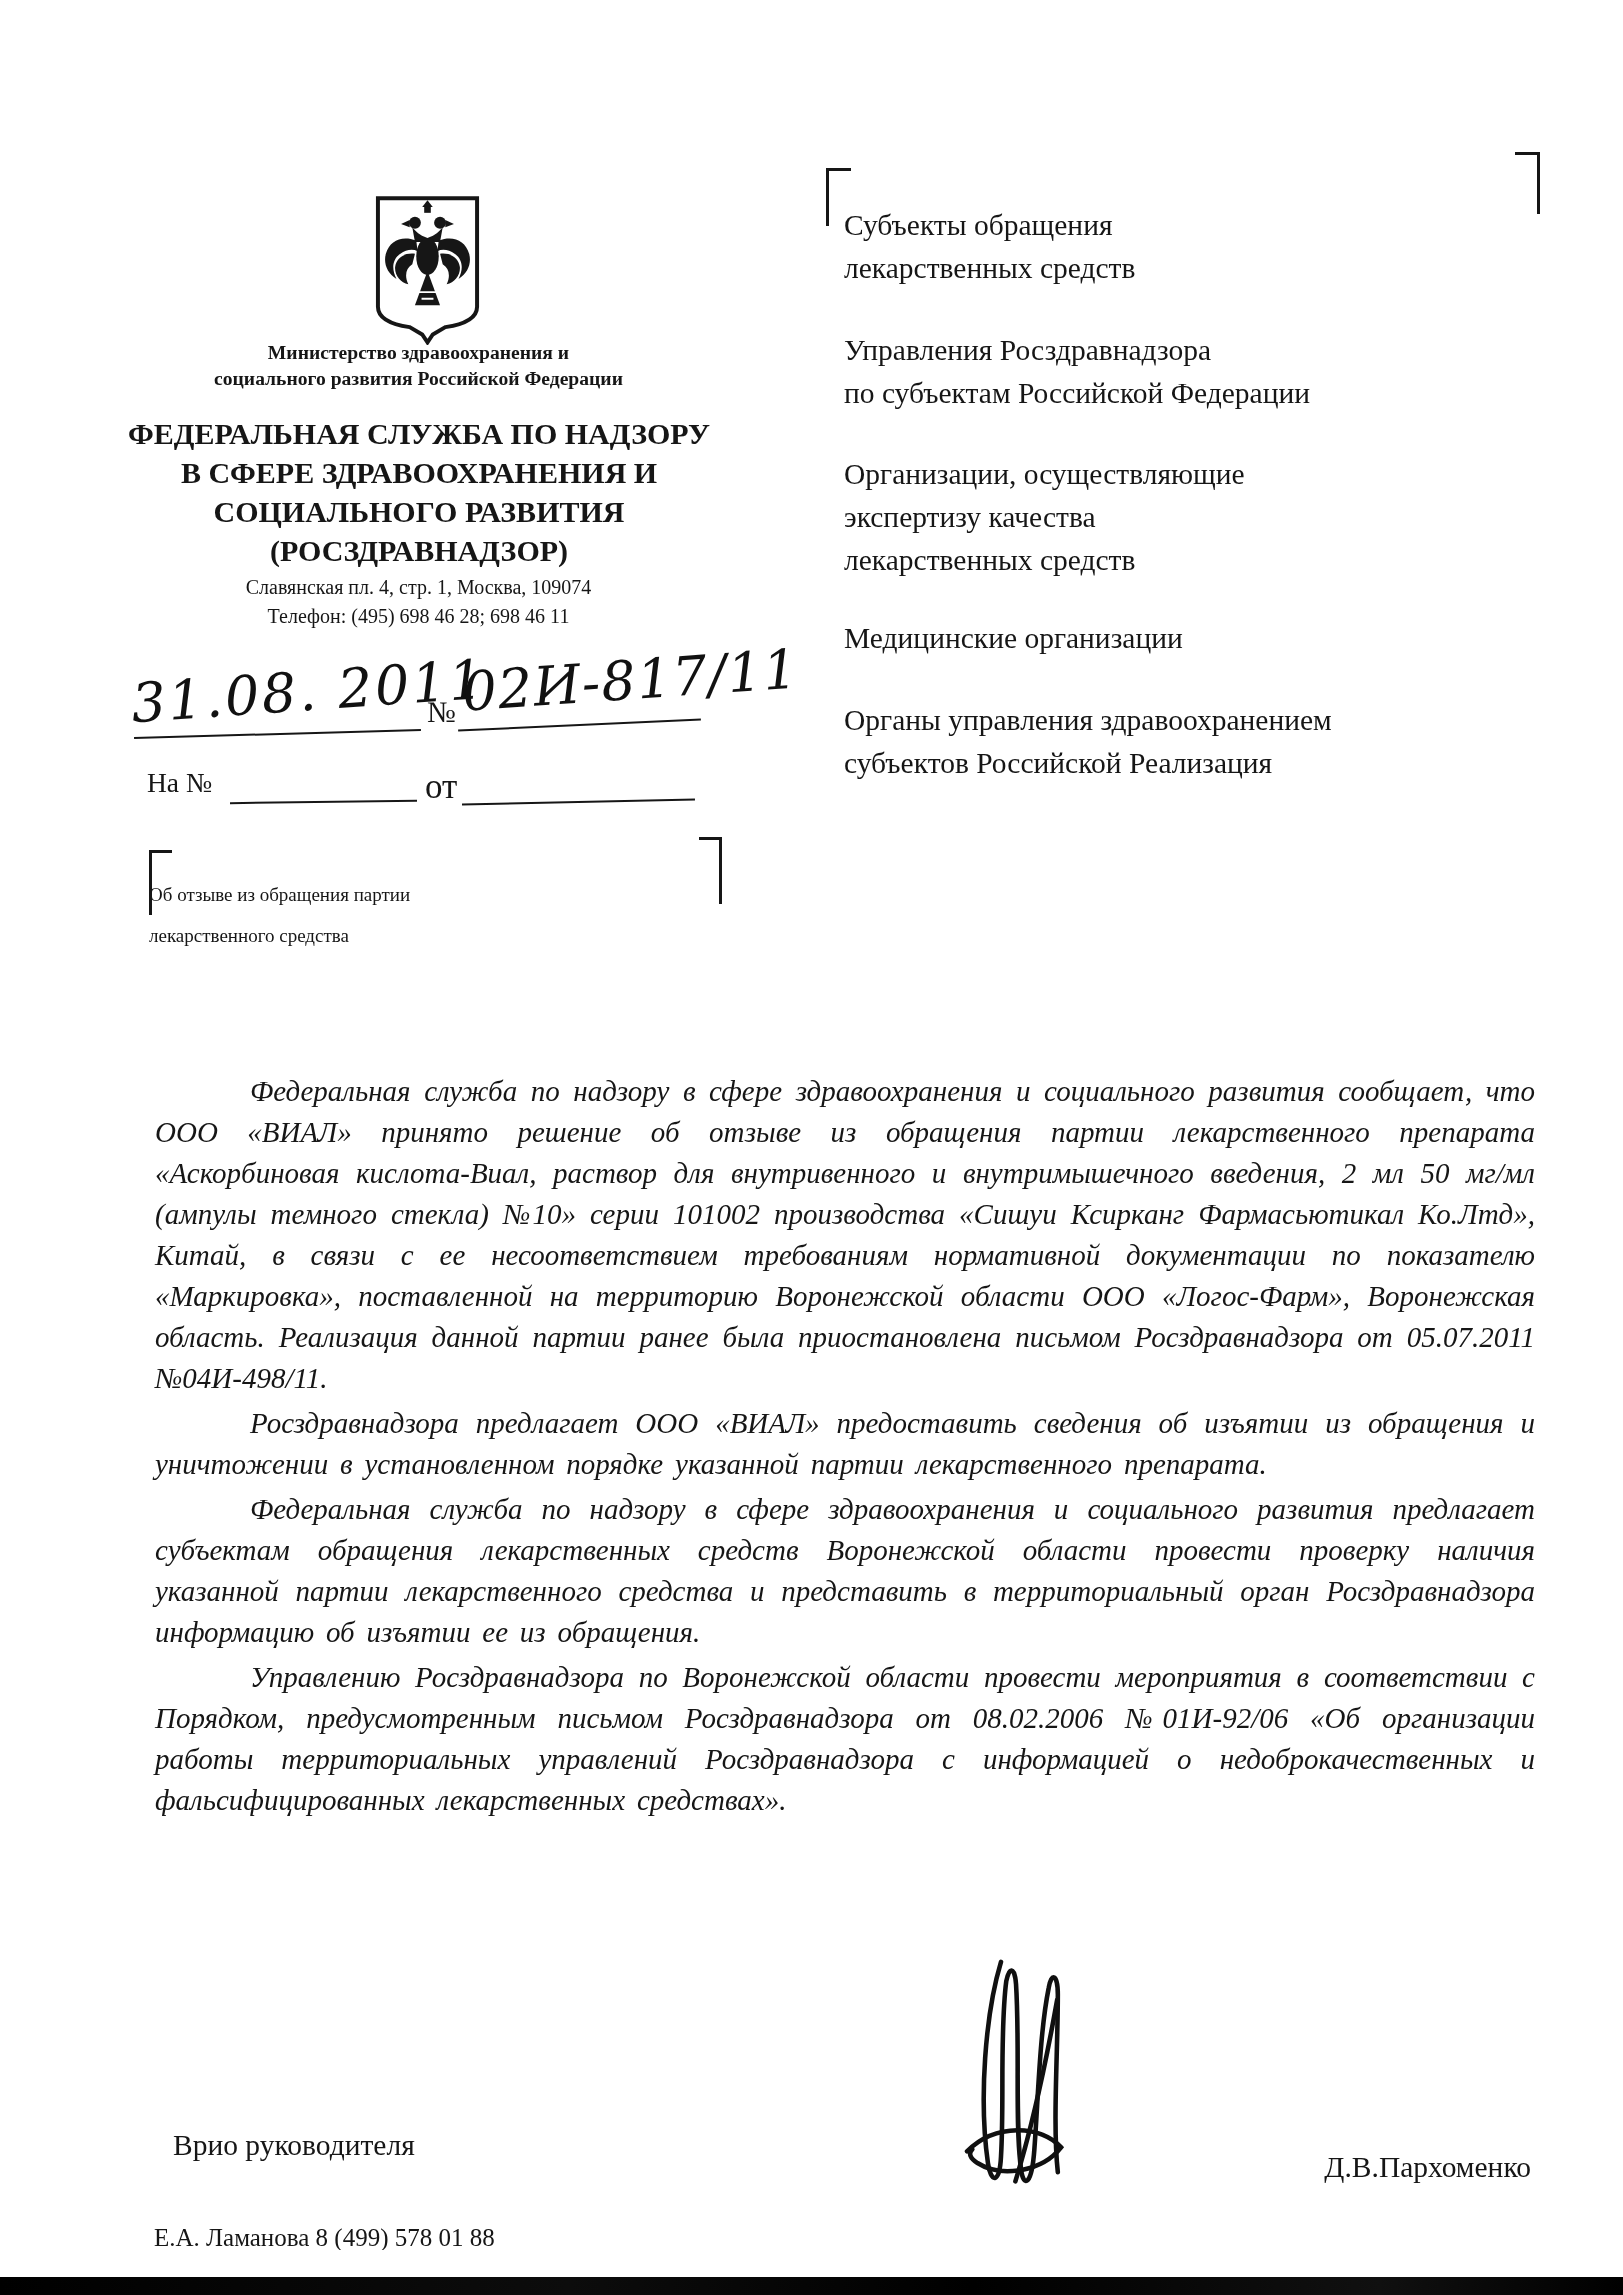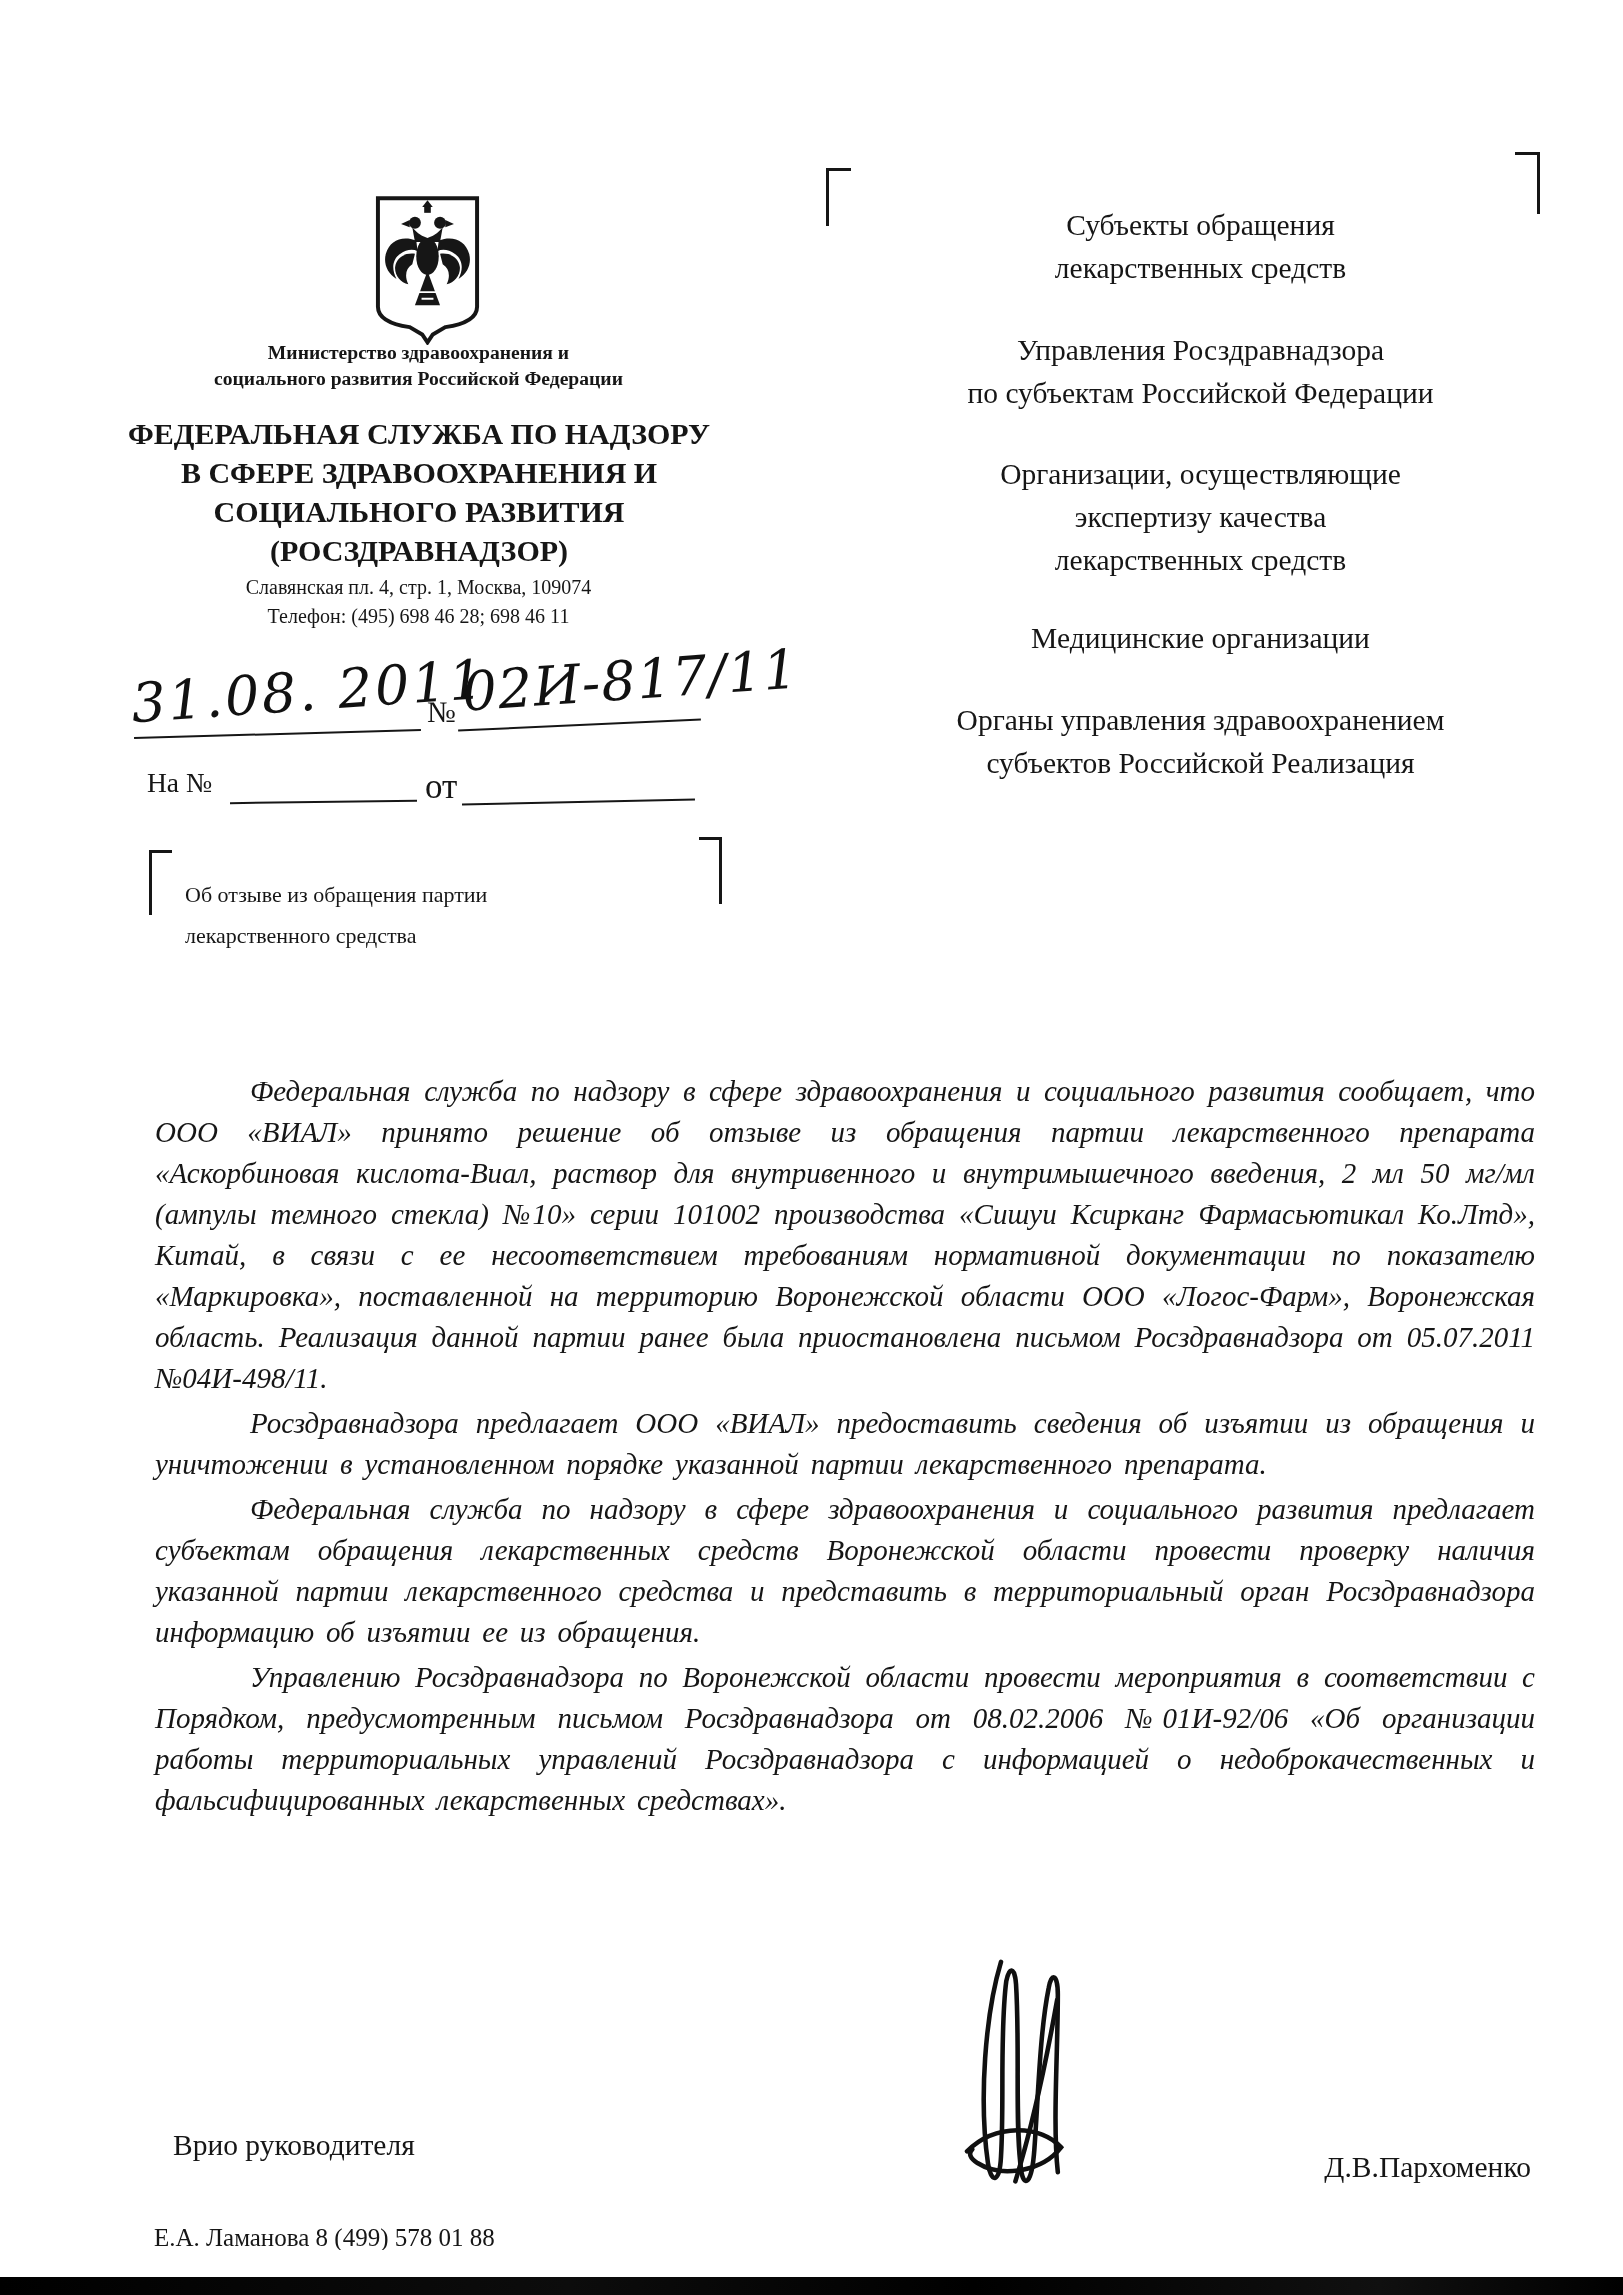--- a/index.html
+++ b/index.html
@@ -28,24 +28,24 @@
   #ot-label{left:425px; top:767px; font-size:35px;}
   #u-na{left:230px; top:801px; width:187px; transform:rotate(-0.7deg);}
   #u-ot{left:462px; top:801px; width:233px; transform:rotate(-1.2deg);}
   
   .mark{border-color:#161616;}
   #mark-top-left{left:826px; top:168px; width:22px; height:55px; border-left:3.3px solid #161616; border-top:3.3px solid #161616;}
   #mark-top-right{left:1515px; top:152px; width:22px; height:59px; border-right:3.3px solid #161616; border-top:3.3px solid #161616;}
   #mark-subj-left{left:149px; top:850px; width:19.6px; height:62px; border-left:3.3px solid #161616; border-top:3.3px solid #161616;}
   #mark-subj-right{left:699px; top:837px; width:19.6px; height:64px; border-right:3.3px solid #161616; border-top:3.3px solid #161616;}
   
-  .recipient{left:844px; width:713px; text-align:center; font-size:29.5px; line-height:43px;font-family:Liberation Serif, serif;}
+  .recipient{left:844px; width:713px; text-align:left; font-size:29.5px; line-height:43px;font-family:Liberation Serif, serif;}
   #r1{top:204px;} #r2{top:329px;} #r3{top:453px;} #r4{top:617px;} #r5{top:699px;}
   
-  #subject{left:149px; top:874px; width:497px; font-size:22px; line-height:41px;margin-left:36px;}
+  #subject{left:149px; top:874px; width:497px; font-size:19px; line-height:41px;}
   
   #body-text{left:151px; top:1067px; width:1388px; font-size:29px; line-height:41px;}
   #body-text p{margin:4px; text-indent:95px; text-align:justify; word-spacing:4.6px;font-style:italic;}
   
   #sig-title{left:173px; top:2129px; font-size:29.5px; white-space:nowrap;}
   #sig-name{left:1178px; top:2126px; width:353px; text-align:right; font-size:29.5px; white-space:nowrap;margin-top:25px;}
   #sig-scribble{left:903px; top:1954px; width:196px; height:243px;}
   
   #footer-contact{left:154px; top:2224px; width:589px; height:26px; overflow:hidden; font-size:25px; white-space:nowrap;}
   #scan-bar{left:0; top:2277px; width:1623px; height:19px;

